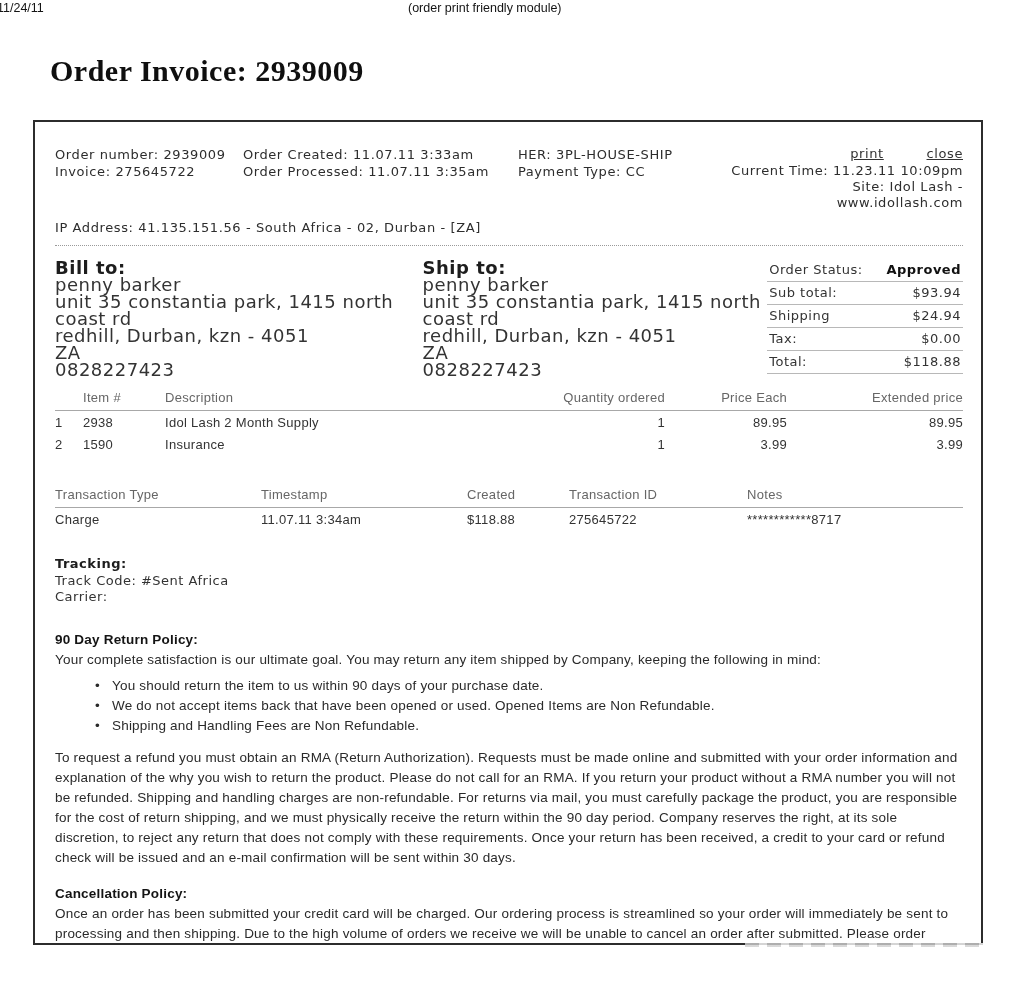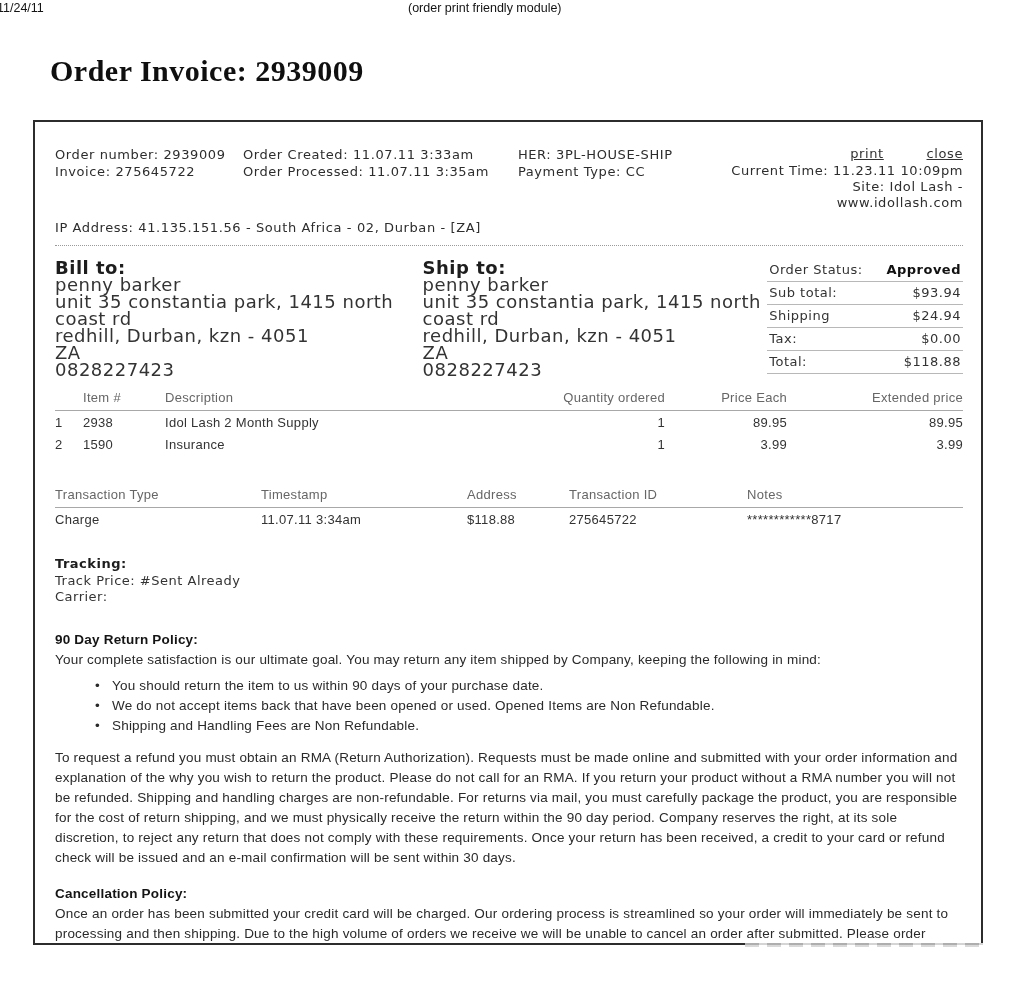--- a/index.html
+++ b/index.html
@@ -198,39 +198,39 @@
         <td class="col-right">3.99</td>
       </tr>
     </tbody>
   </table>
 
   <table class="trans-table">
     <thead>
       <tr>
         <th class="c-type">Transaction Type</th>
         <th class="c-ts">Timestamp</th>
-        <th class="c-amt">Address</th>
+        <th class="c-amt">Created</th>
         <th class="c-txid">Transaction ID</th>
         <th>Notes</th>
       </tr>
     </thead>
     <tbody>
       <tr>
         <td>Charge</td>
         <td>11.07.11 3:34am</td>
         <td>$118.88</td>
         <td>275645722</td>
         <td>************8717</td>
       </tr>
     </tbody>
   </table>
 
   <div class="tracking">
     <div class="tr-label">Tracking:</div>
-    <div>Track Price: #Sent Already</div>
+    <div>Track Code: #Sent Africa</div>
     <div>Carrier:</div>
   </div>
 
   <div class="policy return-policy">
     <div class="policy-heading">90 Day Return Policy:</div>
     <div>Your complete satisfaction is our ultimate goal. You may return any item shipped by Company, keeping the following in mind:</div>
     <ul>
       <li>You should return the item to us within 90 days of your purchase date.</li>
       <li>We do not accept items back that have been opened or used. Opened Items are Non Refundable.</li>
       <li>Shipping and Handling Fees are Non Refundable.</li>

